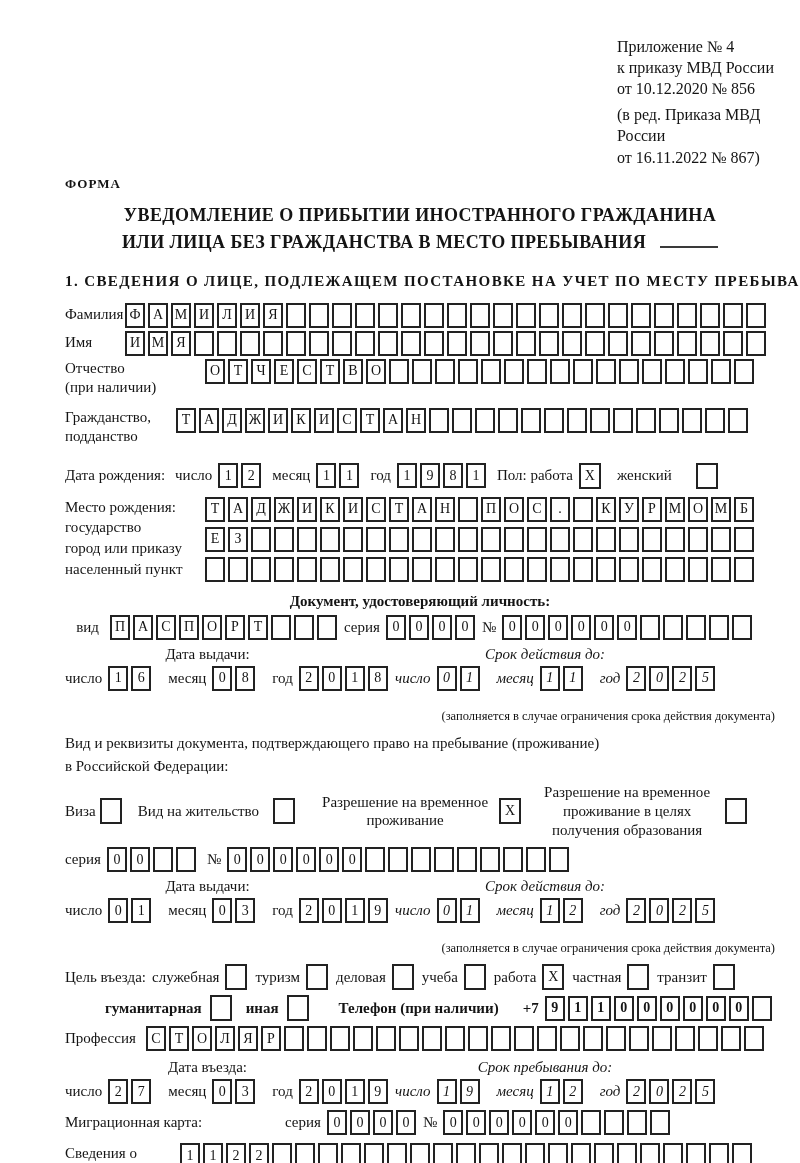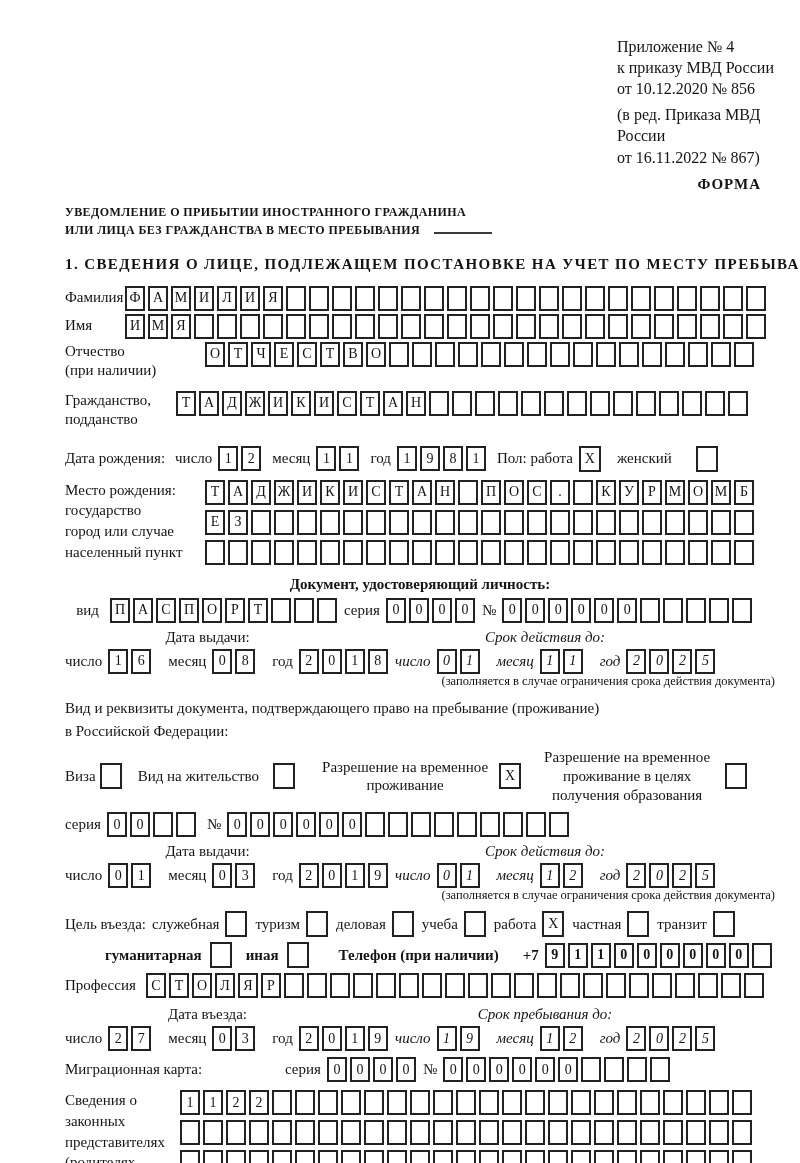--- a/index.html
+++ b/index.html
@@ -5,24 +5,24 @@
   html,body{margin:0;padding:0;}
   body{
     width:800px;height:1163px;overflow:hidden;background:#fff;color:#141414;
     font-family:"Liberation Serif","DejaVu Serif",serif;font-size:15px;
   }
   .page{box-sizing:border-box;width:800px;height:1163px;padding:36px 25px 0 65px;}
 
   
   .hdr{margin-left:552px;font-size:16px;line-height:1.32;}
   .hdr-gap{height:5px;}
-  .forma{font-weight:bold;letter-spacing:1px;text-align:right;padding-right:14px;margin-top:8px;font-size:15px;}
+  .forma{font-weight:bold;letter-spacing:1px;padding-right:14px;margin-top:8px;font-size:13px;}
 
   
-  .title{text-align:left;font-weight:bold;font-size:12px;line-height:1.5;margin-top:10px;letter-spacing:.4px;}
+  .title{text-align:center;font-weight:bold;font-size:18px;line-height:1.5;margin-top:10px;letter-spacing:.4px;}
   .underline{display:inline-block;width:58px;border-bottom:2px solid #3a3a3a;margin-left:14px;}
   .sec{font-weight:bold;font-size:15px;letter-spacing:1.4px;margin-top:17px;margin-bottom:13px;white-space:nowrap;}
 
   
   .cells{display:flex;flex-wrap:nowrap;}
   .cell{box-sizing:border-box;flex:none;width:20px;height:25px;border:2px solid #222;margin-right:3px;
         display:inline-flex;align-items:center;justify-content:center;font-size:14px;}
   .cbx{box-sizing:border-box;flex:none;width:22px;height:26px;border:2px solid #222;
        display:inline-flex;align-items:center;justify-content:center;font-size:14px;}
 
@@ -40,21 +40,21 @@
 
   .twocol{display:flex;}
   .tc-left{width:330px;flex:none;}
   .tc-right{flex:1;font-style:italic;}
   .tc-head{text-align:center;margin-bottom:3px;}
   .tc-left .tc-head{padding-right:45px;}
   .tc-right .tc-head{padding-right:80px;}
   .date-row{display:flex;align-items:center;}
   .u{margin-right:6px;}
   .dg{margin-right:14px;}
-  .note-right{text-align:right;font-size:12.5px;margin-top:0;margin-bottom:8px;}
+  .note-right{text-align:right;font-size:12.5px;margin-top:18px;margin-bottom:8px;}
 
   .intro{line-height:1.55;margin-bottom:5px;}
   .opt-multi{white-space:pre-line;text-align:center;line-height:1.25;}
   .optrow{display:flex;align-items:center;margin-bottom:8px;}
 
   .reps{display:flex;margin-top:2px;}
   .reps-labels{line-height:1.38;}
   .reps-rows .cells{margin-bottom:5px;}
 </style>
 </head>
@@ -236,21 +236,21 @@
     <span class="g8">Пол: работа</span>
     <span class="cbx g6">X</span>
     <span class="g16">женский</span>
     <span class="cbx g24"></span>
   </div>
 
   <div class="bp">
     <div class="lblcol w140 reps-labels">
       <div>Место рождения:</div>
       <div>государство</div>
-      <div>город или случае</div>
+      <div>город или приказу</div>
       <div>населенный пункт</div>
     </div>
     <div class="bp-rows">
       <div class="cells">
           <span class="cell">Т</span>
           <span class="cell">А</span>
           <span class="cell">Д</span>
           <span class="cell">Ж</span>
           <span class="cell">И</span>
           <span class="cell">К</span>

